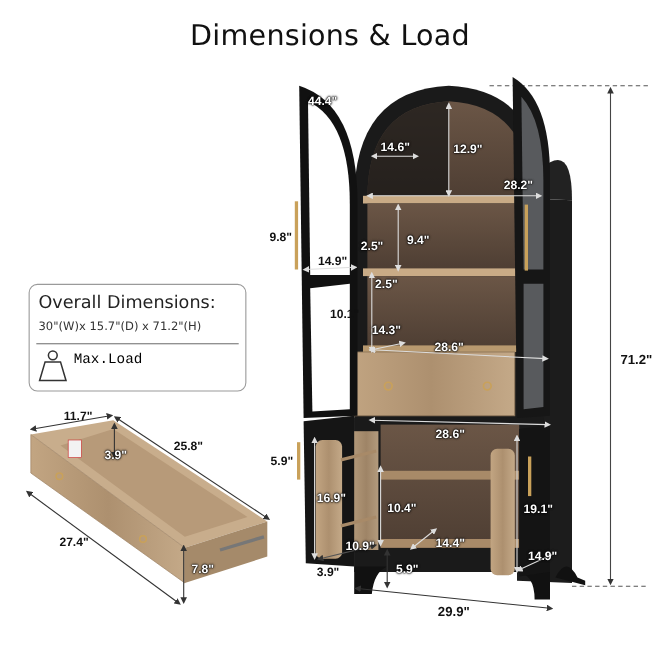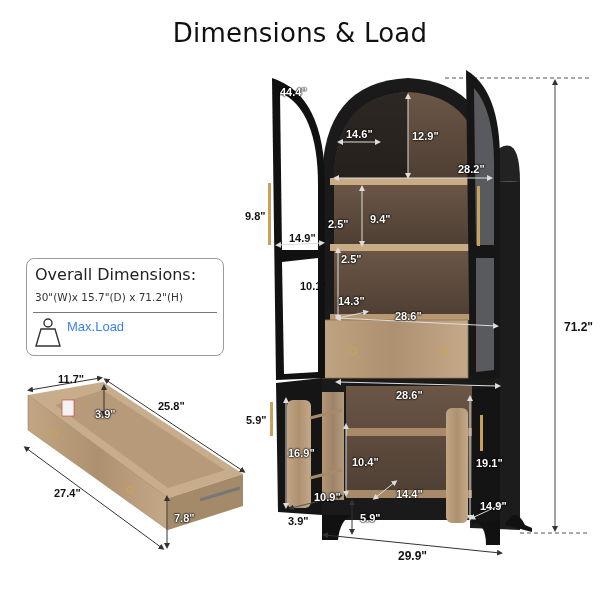--- a/index.html
+++ b/index.html
@@ -2,21 +2,21 @@
 <html><head>
 <meta charset="utf-8">
 <style>
   html, body { margin:0; padding:0; background:#ffffff; }
   body { width:600px; height:600px; position:relative; overflow:hidden; font-family:"Liberation Sans", sans-serif; }
   .title { position:absolute; top:18px; left:0; width:600px; text-align:center; font-size:26px; font-weight:normal; color:#111; font-family:"DejaVu Sans", sans-serif; letter-spacing:0.2px; }
   .infobox { position:absolute; left:26px; top:210px; width:196px; height:96px; border:1px solid #9a9a9a; border-radius:8px; background:#fff;margin-top:48px; }
   .infobox .h { position:absolute; left:8px; top:6px; font-size:16px; color:#222; font-family:"DejaVu Sans", sans-serif; }
   .infobox .dims { position:absolute; left:8px; top:32px; font-size:10.5px; color:#333; font-family:"DejaVu Sans", sans-serif; }
   .infobox .rule { position:absolute; left:6px; right:6px; top:53px; height:1px; background:#777; }
-  .infobox .ml { position:absolute; left:40px; top:60px; font-size:13px; color:#3b82f6; font-family:Liberation Sans, sans-serif; }
+  .infobox .ml { position:absolute; left:40px; top:60px; font-size:13px; color:#000000; font-family:Liberation Mono, monospace; }
   .infobox .ld { position:absolute; left:40px; top:81px; font-size:9.5px; color:#555; font-family:"DejaVu Sans", sans-serif; white-space:nowrap; }
   .infobox .wt { position:absolute; left:6px; top:58px; }
   svg.art { position:absolute; left:0; top:0; }
   .lbl { position:absolute; font-size:11px; font-weight:bold; color:#111; white-space:nowrap; font-family:"Liberation Sans", sans-serif; }
   .lbl.w { color:#fff; text-shadow:0 0 2px #000, 0 0 2px #000, 0 0 1px #000; }
 </style>
 </head>
 <body>
 
 <div class="title">Dimensions &amp; Load</div>

